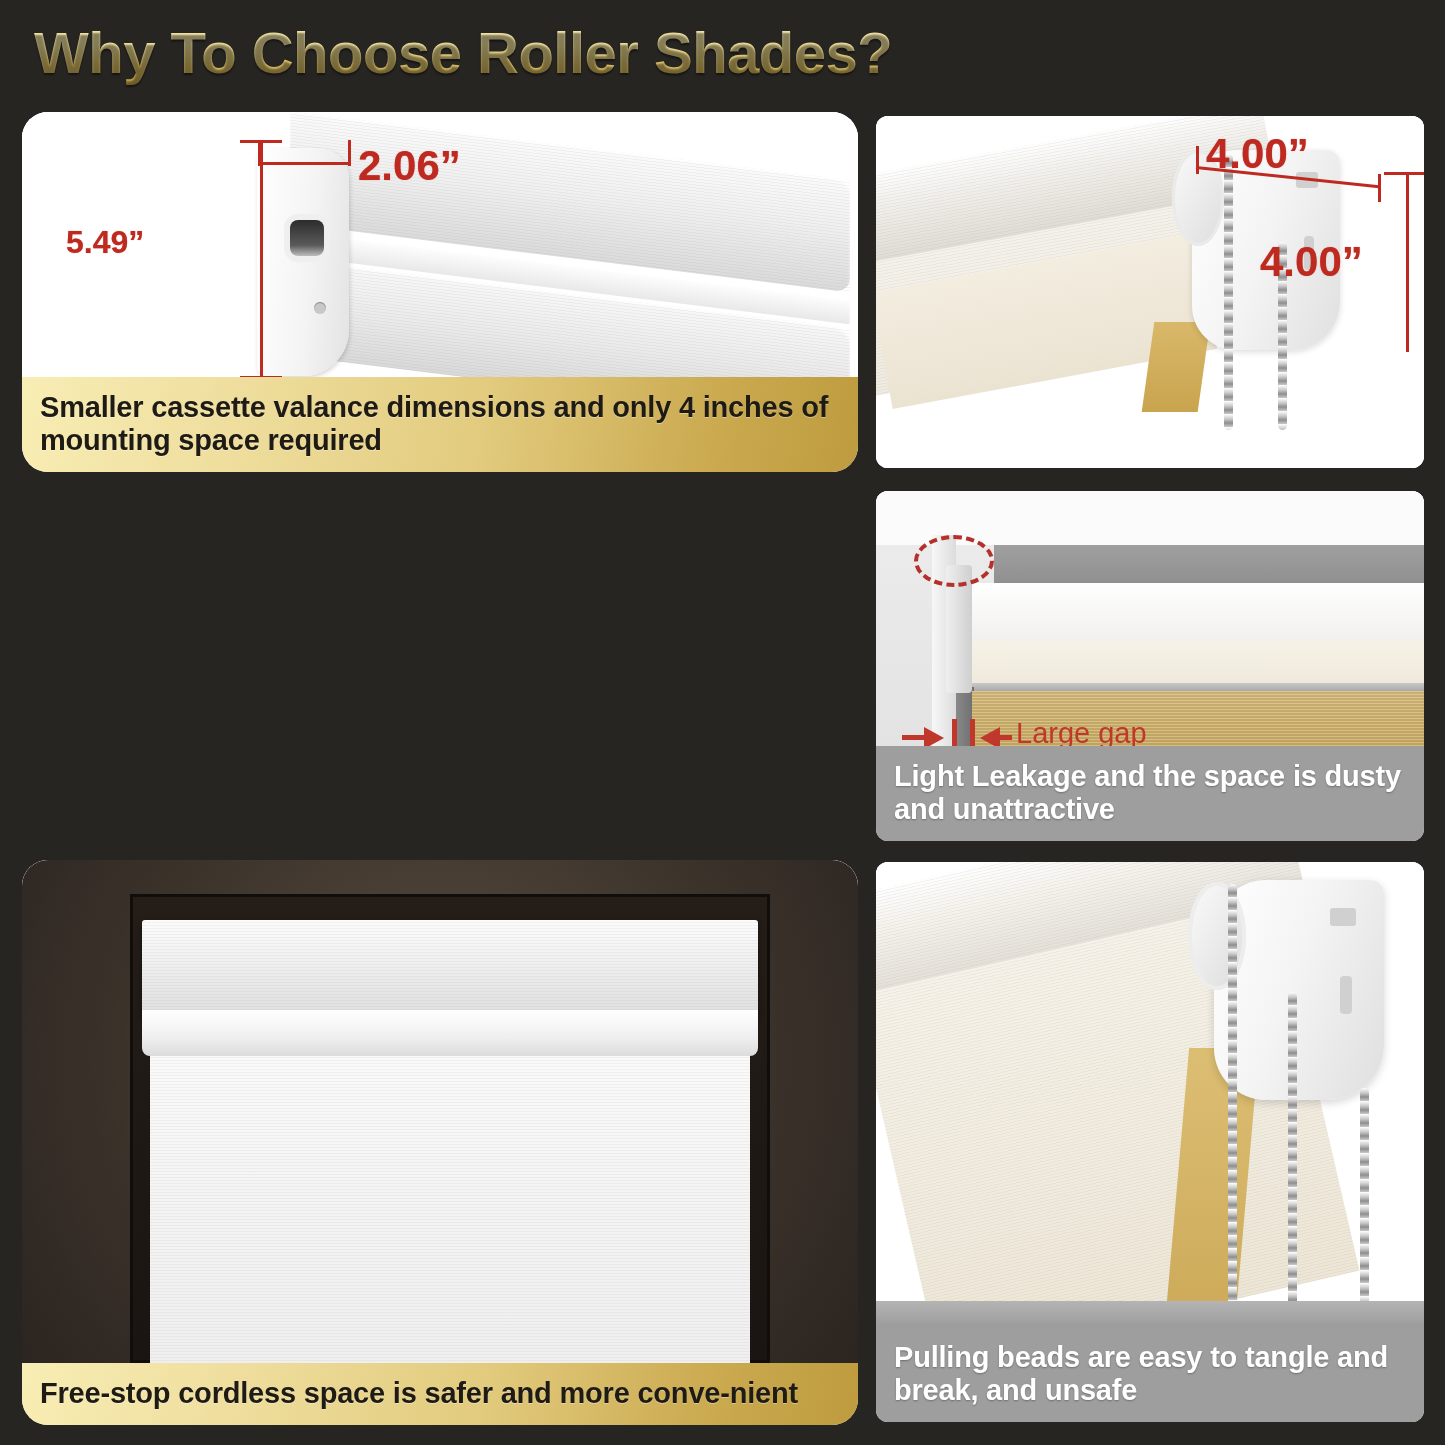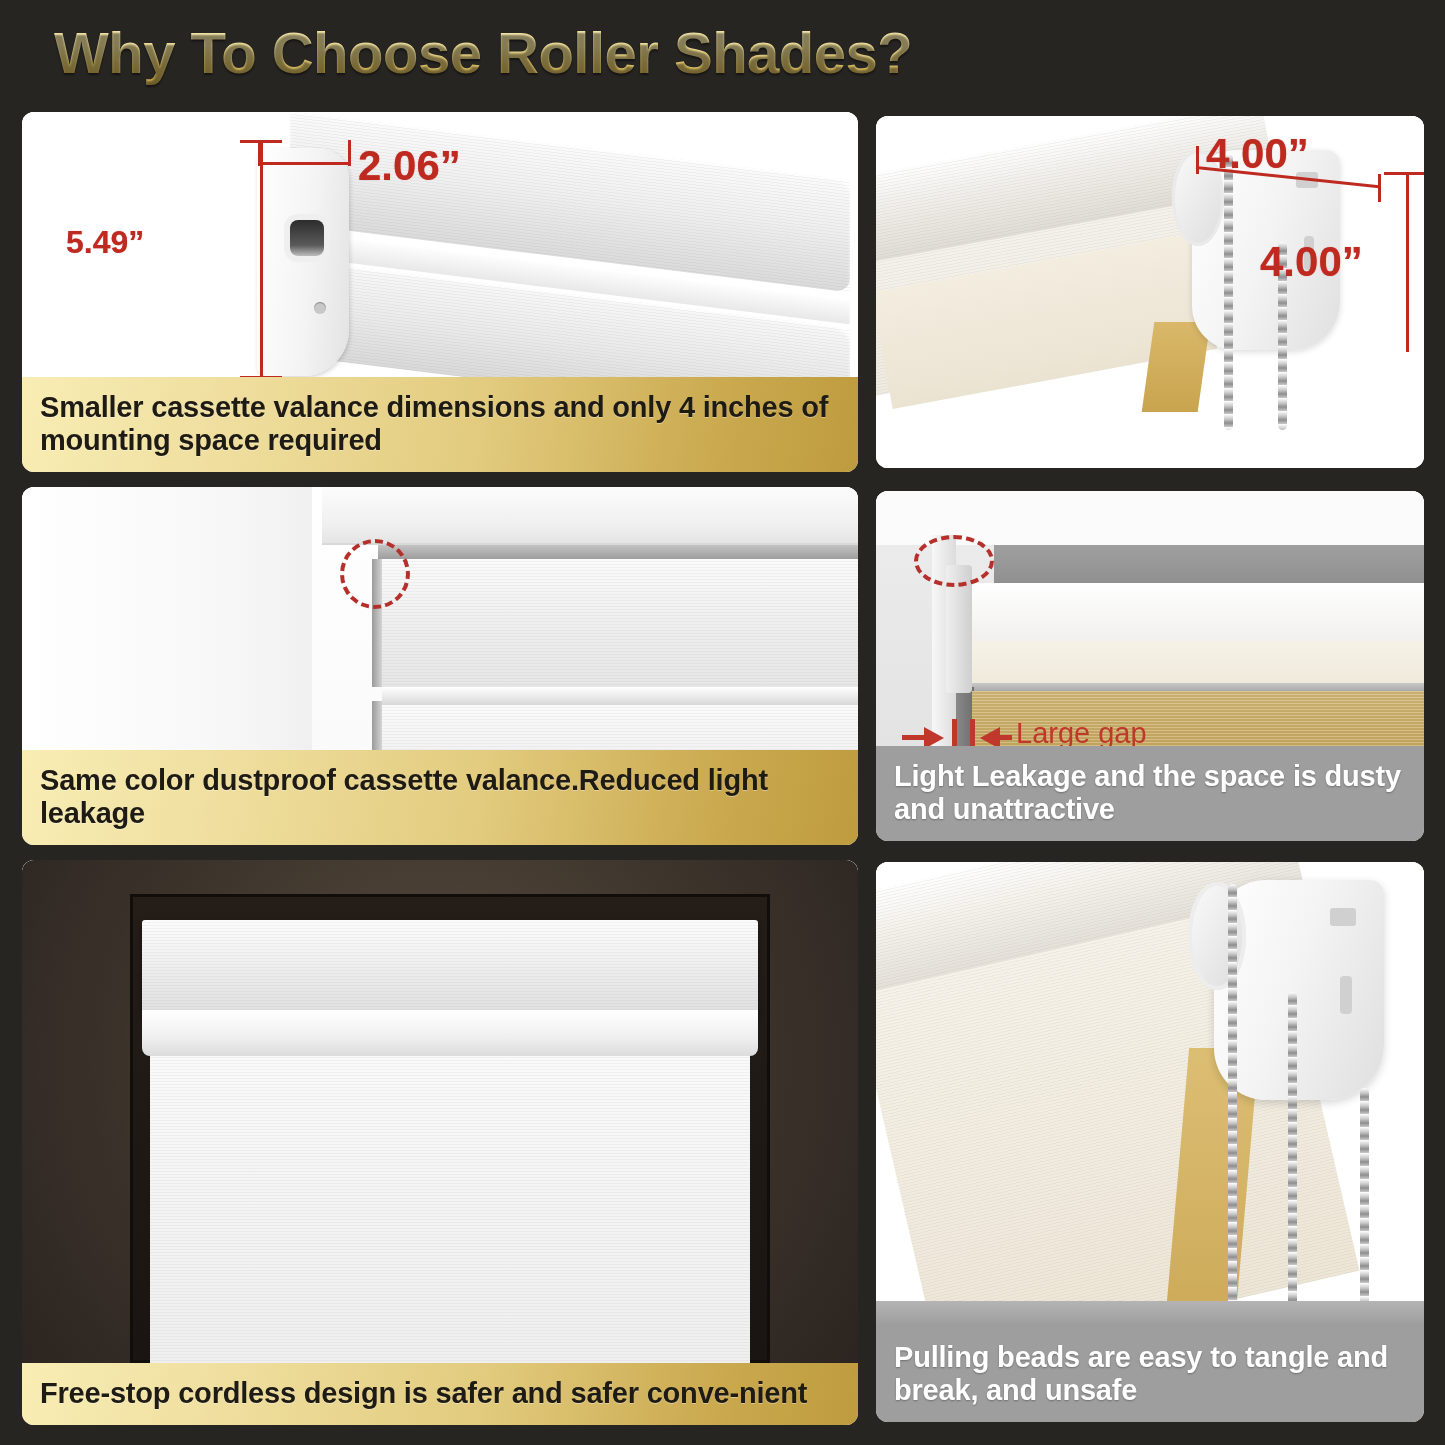--- a/index.html
+++ b/index.html
@@ -15,41 +15,41 @@
     position: relative;
     width: 1445px; height: 1445px;
     background: #262522;
   }
 
   
   .title-bar {
     position: absolute;
     left: 0; top: 0;
     width: 1445px; height: 104px;
-    display: flex; align-items: center; padding-left: 20px;
+    display: flex; align-items: center;
   }
   .title-text {
     margin-left: 34px;
     font-size: 58px;
     font-weight: bold;
     letter-spacing: -0.5px;
     background: linear-gradient(180deg,#F7ECB8 0%,#F2E19A 40%,#D8BC62 72%,#C6A645 100%);
     -webkit-background-clip: text;
     background-clip: text;
     color: #E3CE83;
     -webkit-text-fill-color: transparent;
     text-shadow: 0 2px 2px rgba(0,0,0,0.45);
     white-space: nowrap;
   }
 
   
   .panel {
     position: absolute;
     overflow: hidden;
-    border-radius: 12px;
+    border-radius: 26px;
     background: #fff;
     display: flex;
     flex-direction: column;
   }
   .panel.right { border-radius: 12px; }
 
   .photo {
     position: relative;
     flex: 1 1 auto;
     overflow: hidden;
@@ -387,41 +387,20 @@
       <div class="leader h" style="left:320px; top:50px; width:184px; transform:rotate(6deg); transform-origin:left center;"></div>
       <div class="dim-label" style="left:330px; top:14px; font-size:42px;">4.00”</div>
 
       <div class="leader h" style="left:508px; top:56px; width:40px;"></div>
 
       <div class="leader v" style="left:530px; top:56px; height:180px;"></div>
       <div class="dim-label" style="left:384px; top:122px; font-size:42px;">4.00”</div>
     </div>
   </div>
 
-  <div class="panel" style="left:22px; top:487px; width:836px; height:358px;">
-    <div class="photo">
-      <div class="p3-wallL"></div>
-      <div class="p3-frame"></div>
-      <div class="p3-frameTop"></div>
-      <div class="p3-headrail"></div>
-      <div class="p3-band" style="top:72px; height:128px;">
-          <div class="texture-h"></div>
-        </div>
-      <div class="p3-band" style="top:200px; height:18px; background:linear-gradient(180deg,#FFFFFF,#D8D8D8);"></div>
-      <div class="p3-band" style="top:218px; height:132px;">
-          <div class="texture-h"></div>
-        </div>
-      <div class="p3-railEdge" style="top:72px; height:128px;"></div>
-      <div class="p3-railEdge" style="top:214px; height:140px;"></div>
-
-      <div class="dashed-ellipse" style="left:318px; top:52px; width:70px; height:70px;"></div>
-
-    </div>
-    <div class="caption gold">Same color dustproof cassette valance.Reduced light leakage</div>
-  </div>
 
   <div class="panel right" style="left:876px; top:491px; width:548px; height:350px;">
     <div class="photo">
       <div class="p4-bg"></div>
       <div class="p4-topwall"></div>
       <div class="p4-grayband"></div>
       <div class="p4-white"></div>
       <div class="p4-cream"></div>
       <div class="p4-rail"></div>
       <div class="p4-darkgap"></div>
@@ -452,21 +431,21 @@
       </div>
       <div class="p5-fabric">
           <div class="texture-h"></div>
         </div>
       <div class="p5-valance">
           <div class="texture-h"></div>
         </div>
       <div class="p5-lip"></div>
 
     </div>
-    <div class="caption gold">Free-stop cordless design is safer and safer conve-nient</div>
+    <div class="caption gold">Free-stop cordless space is safer and more conve-nient</div>
   </div>
 
   <div class="panel right" style="left:876px; top:862px; width:548px; height:560px;">
     <div class="photo">
       <div class="p6-bg"></div>
       <div class="p6-fab">
           <div class="texture-h"></div>
         </div>
       <div class="p6-tube">
           <div class="texture-h"></div>

